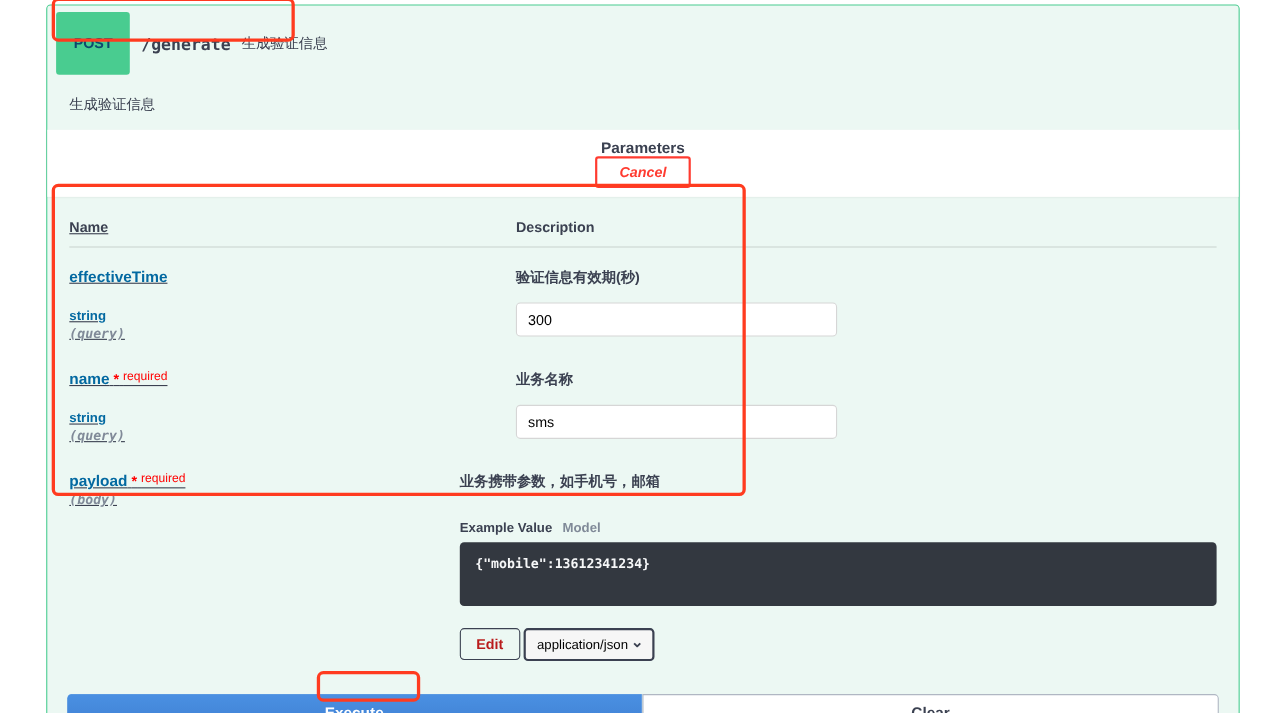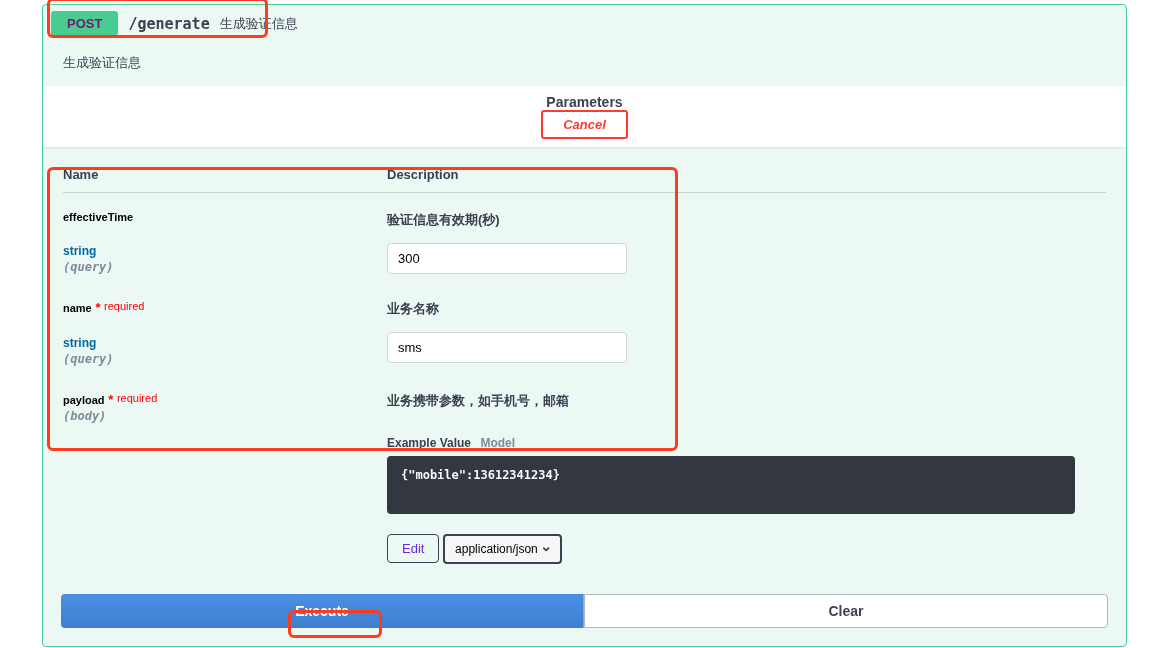--- a/index.html
+++ b/index.html
@@ -16,24 +16,24 @@
       border-radius: 4px;
     }
     .op-header {
       display: flex;
       align-items: center;
       padding: 6px 8px;
       gap: 10px;
     }
     .method-badge {
       background: #49cc90;
-      color: #701a75;
-      font-weight: 700;
-      font-size: 13px;
-      padding: 5px 16px;
+      color: #0c4a6e;
+      font-weight: 700;
+      font-size: 13px;
+      padding: 21px 16px;
       border-radius: 3px;
     }
     .path {
       font-family: ui-monospace, Menlo, monospace;
       font-size: 15px;
       font-weight: 700;
       color: #3b4151;
     }
     .summary {
       font-size: 13px;
@@ -71,31 +71,31 @@
     }
     .params-table {
       padding: 20px 20px 30px 20px;
     }
     .table-head {
       display: flex;
       border-bottom: 1px solid rgba(0,0,0,0.15);
       padding-bottom: 10px;
       margin-bottom: 18px;
     }
-    .col-name { width: 324px; font-size: 13px; font-weight: 700; color: #3b4151; }
+    .col-name { width: 406px; font-size: 13px; font-weight: 700; color: #3b4151; text-decoration: underline; }
     .col-desc { flex: 1; font-size: 13px; font-weight: 700; color: #3b4151; }
     .param-row {
       display: flex;
       margin-bottom: 26px;
     }
     .param-row .col-name { font-size: 13px; }
     .pname {
       font-weight: 700;
-      color: #000000;
-      font-size: 11px;
+      color: #0369a1;
+      font-size: 14px;
     }
     .req-star { color: #ff0000; font-weight: 700; }
     .req-label { color: #ff0000; font-size: 11px; font-weight: 400; vertical-align: top; }
     .ptype {
       color: #0369a1;
       font-weight: 700;
       font-size: 12px;
       margin-top: 21px;
     }
     .pin {
@@ -104,21 +104,21 @@
       font-size: 12px;
       font-family: ui-monospace, monospace;
       margin-top: 2px;
     }
     .pdesc {
       font-size: 13px;
       color: #3b4151;
       margin-bottom: 14px;
     }
     input.param-input {
-      width: 240px;
+      width: 292px;
       padding: 7px 10px;
       border: 1px solid #d6d6d6;
       border-radius: 4px;
       font-size: 13px;
       background: #fff;
     }
     .tabs {
       font-size: 12px;
       margin-bottom: 6px;
       margin-top: 26px;
@@ -130,22 +130,22 @@
       color: #f6f7f8;
       font-family: ui-monospace, Menlo, monospace;
       font-size: 12px;
       padding: 12px 14px 32px 14px;
       border-radius: 4px;
       width: 688px;
     }
     .edit-btn {
       border: 1px solid #3b4151;
       background: transparent;
-      color: #6d28d9;
-      font-weight: 400;
+      color: #b91c1c;
+      font-weight: 700;
       padding: 6px 14px;
       border-radius: 4px;
       font-size: 13px;
       margin-top: 20px;
       cursor: pointer;
     }
     .ct-label {
       font-size: 12px;
       font-weight: 700;
       color: #3b4151;

